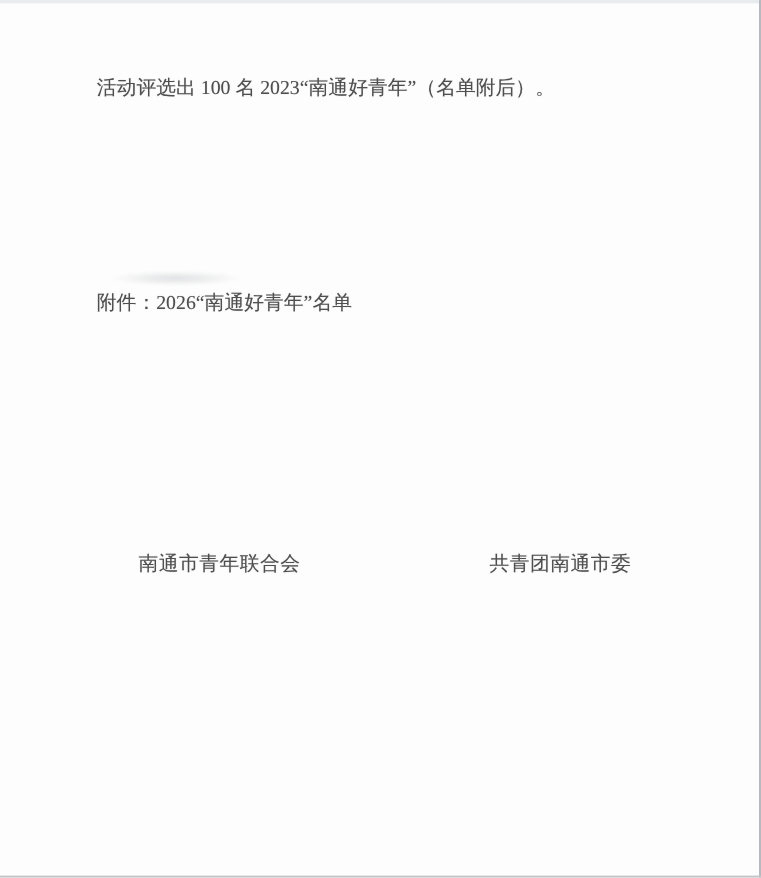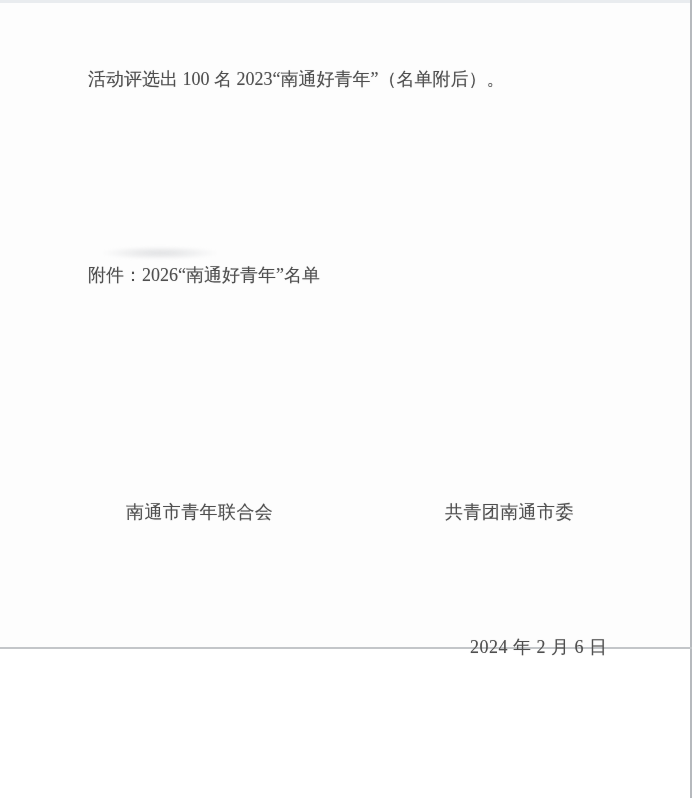--- a/index.html
+++ b/index.html
@@ -11,21 +11,21 @@
     height: 798px;
     background: #ffffff;
     overflow: hidden;
     position: relative;
     font-family: "Liberation Serif", "DejaVu Serif", serif;
   }
   .page {
     position: absolute;
     top: 0; left: 0;
     width: 692px;
-    height: 649px;
+    height: 798px;
     background: #fdfdfd;
   }
   .scan-edge-top {
     position: absolute;
     top: 0; left: 0;
     width: 692px; height: 3px;
     background: #e9ecef;
   }
   .scan-edge-right {
     position: absolute;
@@ -121,15 +121,14 @@
 
 
     <p class="attachment-line">附件：2026“南通好青年”名单</p>
 
 
     <div class="sig-row sig-row-2">
       <span class="sig-left">南通市青年联合会</span>
       <span class="sig-right">共青团南通市委</span>
     </div>
 
-    <p class="doc-date">2024 年 2 月 6 日</p>
   </div>
 </div>
 
 </body></html>

